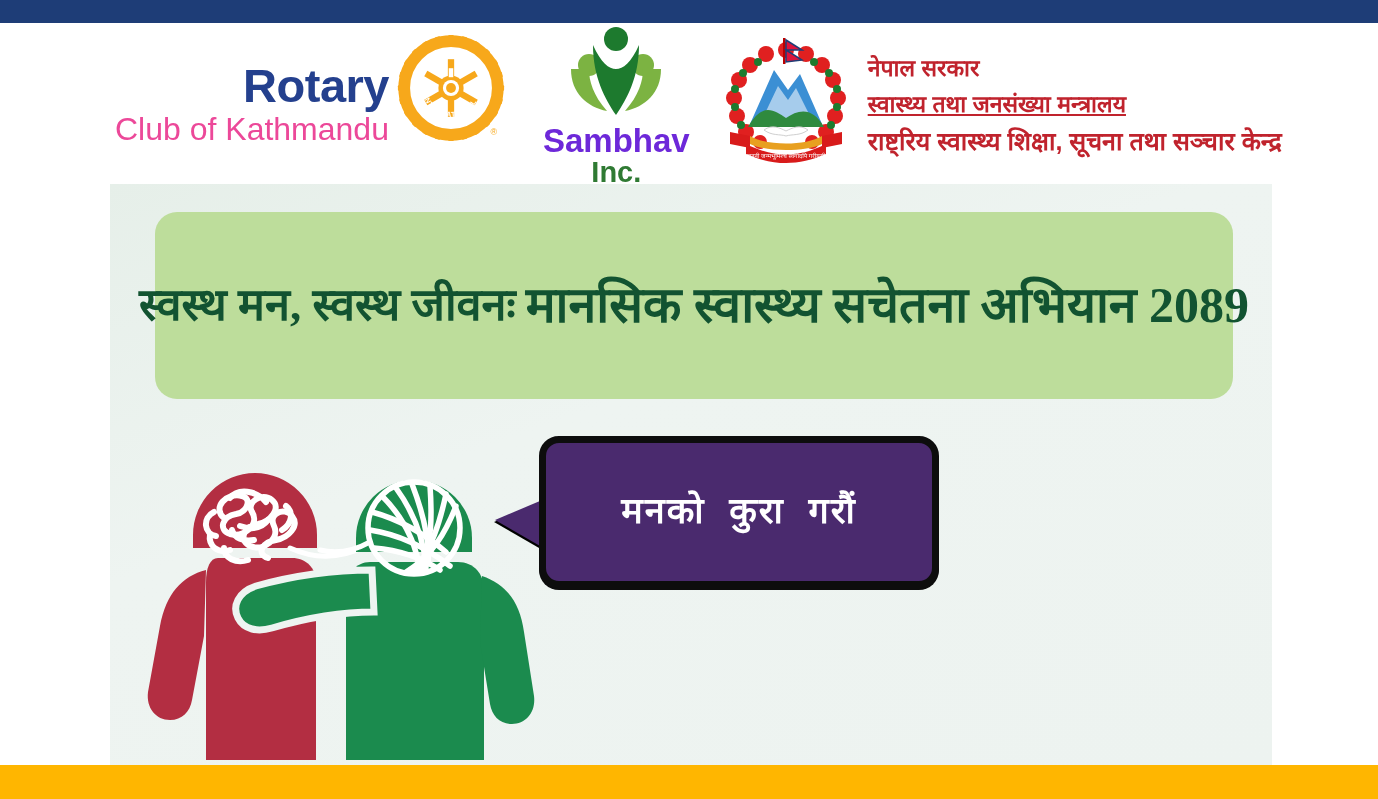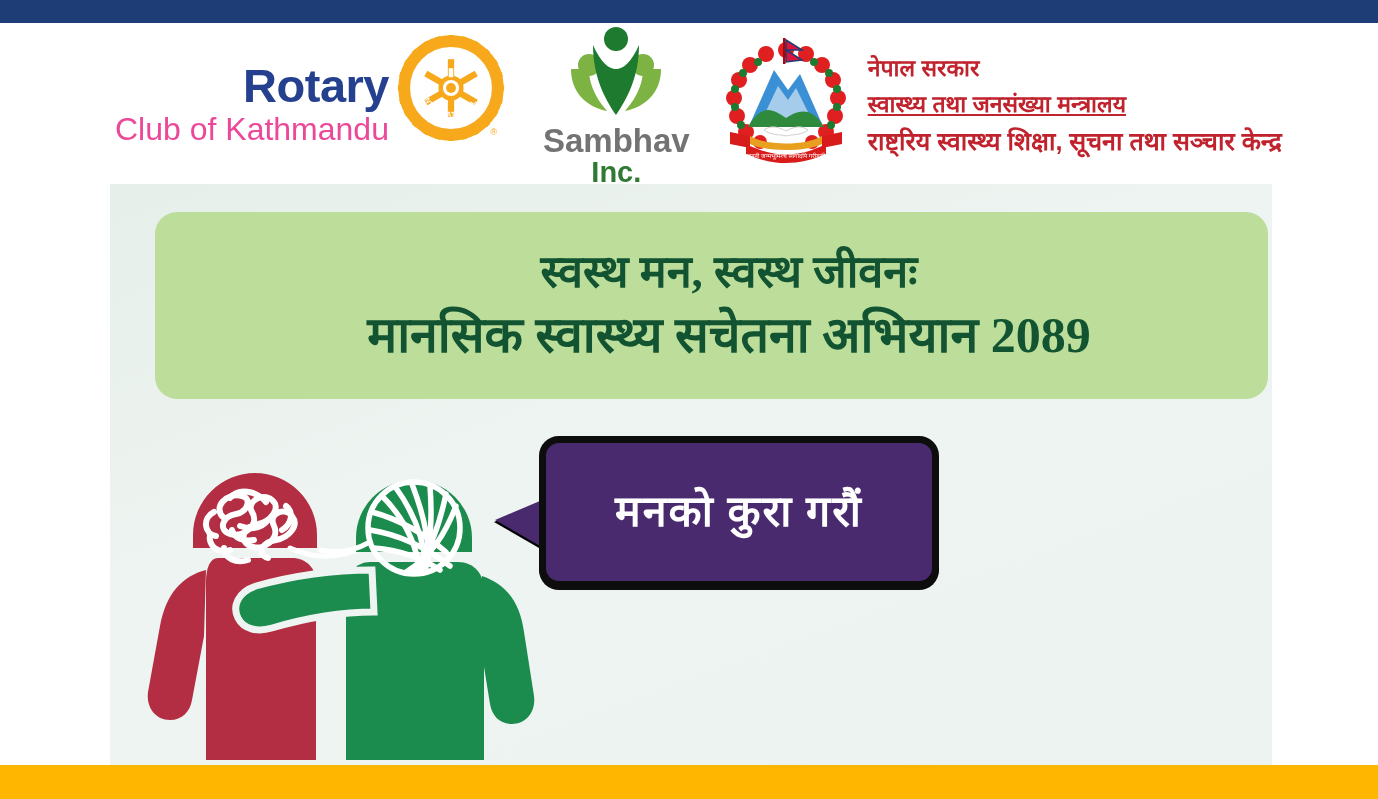--- a/index.html
+++ b/index.html
@@ -76,21 +76,21 @@
   .sambhav-lockup {
     display: flex;
     flex-direction: column;
     align-items: center;
     margin-left: 38px;
     margin-top: 4px;
   }
   .sambhav-name {
     font-size: 33px;
     font-weight: bold;
-    color: #737373;
+    color: #6d28d9;
     line-height: 1;
     margin-top: 2px;
   }
   .sambhav-inc {
     font-size: 29px;
     font-weight: bold;
     color: #2f7a33;
     line-height: 1.05;
   }
 
@@ -122,25 +122,24 @@
   }
 
   
   .title-banner {
     position: absolute;
     left: 45px; top: 28px;
     width: 1078px; height: 187px;
     background: #bddd9b;
     border-radius: 22px;
     display: flex;
-    flex-direction: column;
+    flex-direction: row;
     align-items: center;
     justify-content: center;
     gap: 10px;
-    padding-left: 35px;
   }
   .title-line-1 {
     font-size: 45px;
     font-weight: bold;
     color: #125331;
     font-family: "Liberation Serif", "DejaVu Serif", serif;
     line-height: 1.1;
     text-align: center;
     white-space: nowrap;
   }
@@ -188,24 +187,24 @@
     left: 44px; top: 126px;
     width: 400px; height: 28px;
     background: #e06a99;
     border: 6px solid #0d0d0d;
     border-radius: 0 0 20px 20px;
     border-top: none;
     box-sizing: border-box;
     z-index: 1;
   }
   .bubble-text {
-    font-size: 43px;
+    font-size: 36px;
     font-weight: bold;
     color: #ffffff;
-    font-family: Liberation Serif, serif;
+    font-family: Liberation Mono, monospace;
     letter-spacing: 2px;
     white-space: nowrap;
     margin-top: -6px;
   }
 
   
   .figures {
     position: absolute;
     left: 10px; top: 246px;
     width: 430px; height: 340px;

